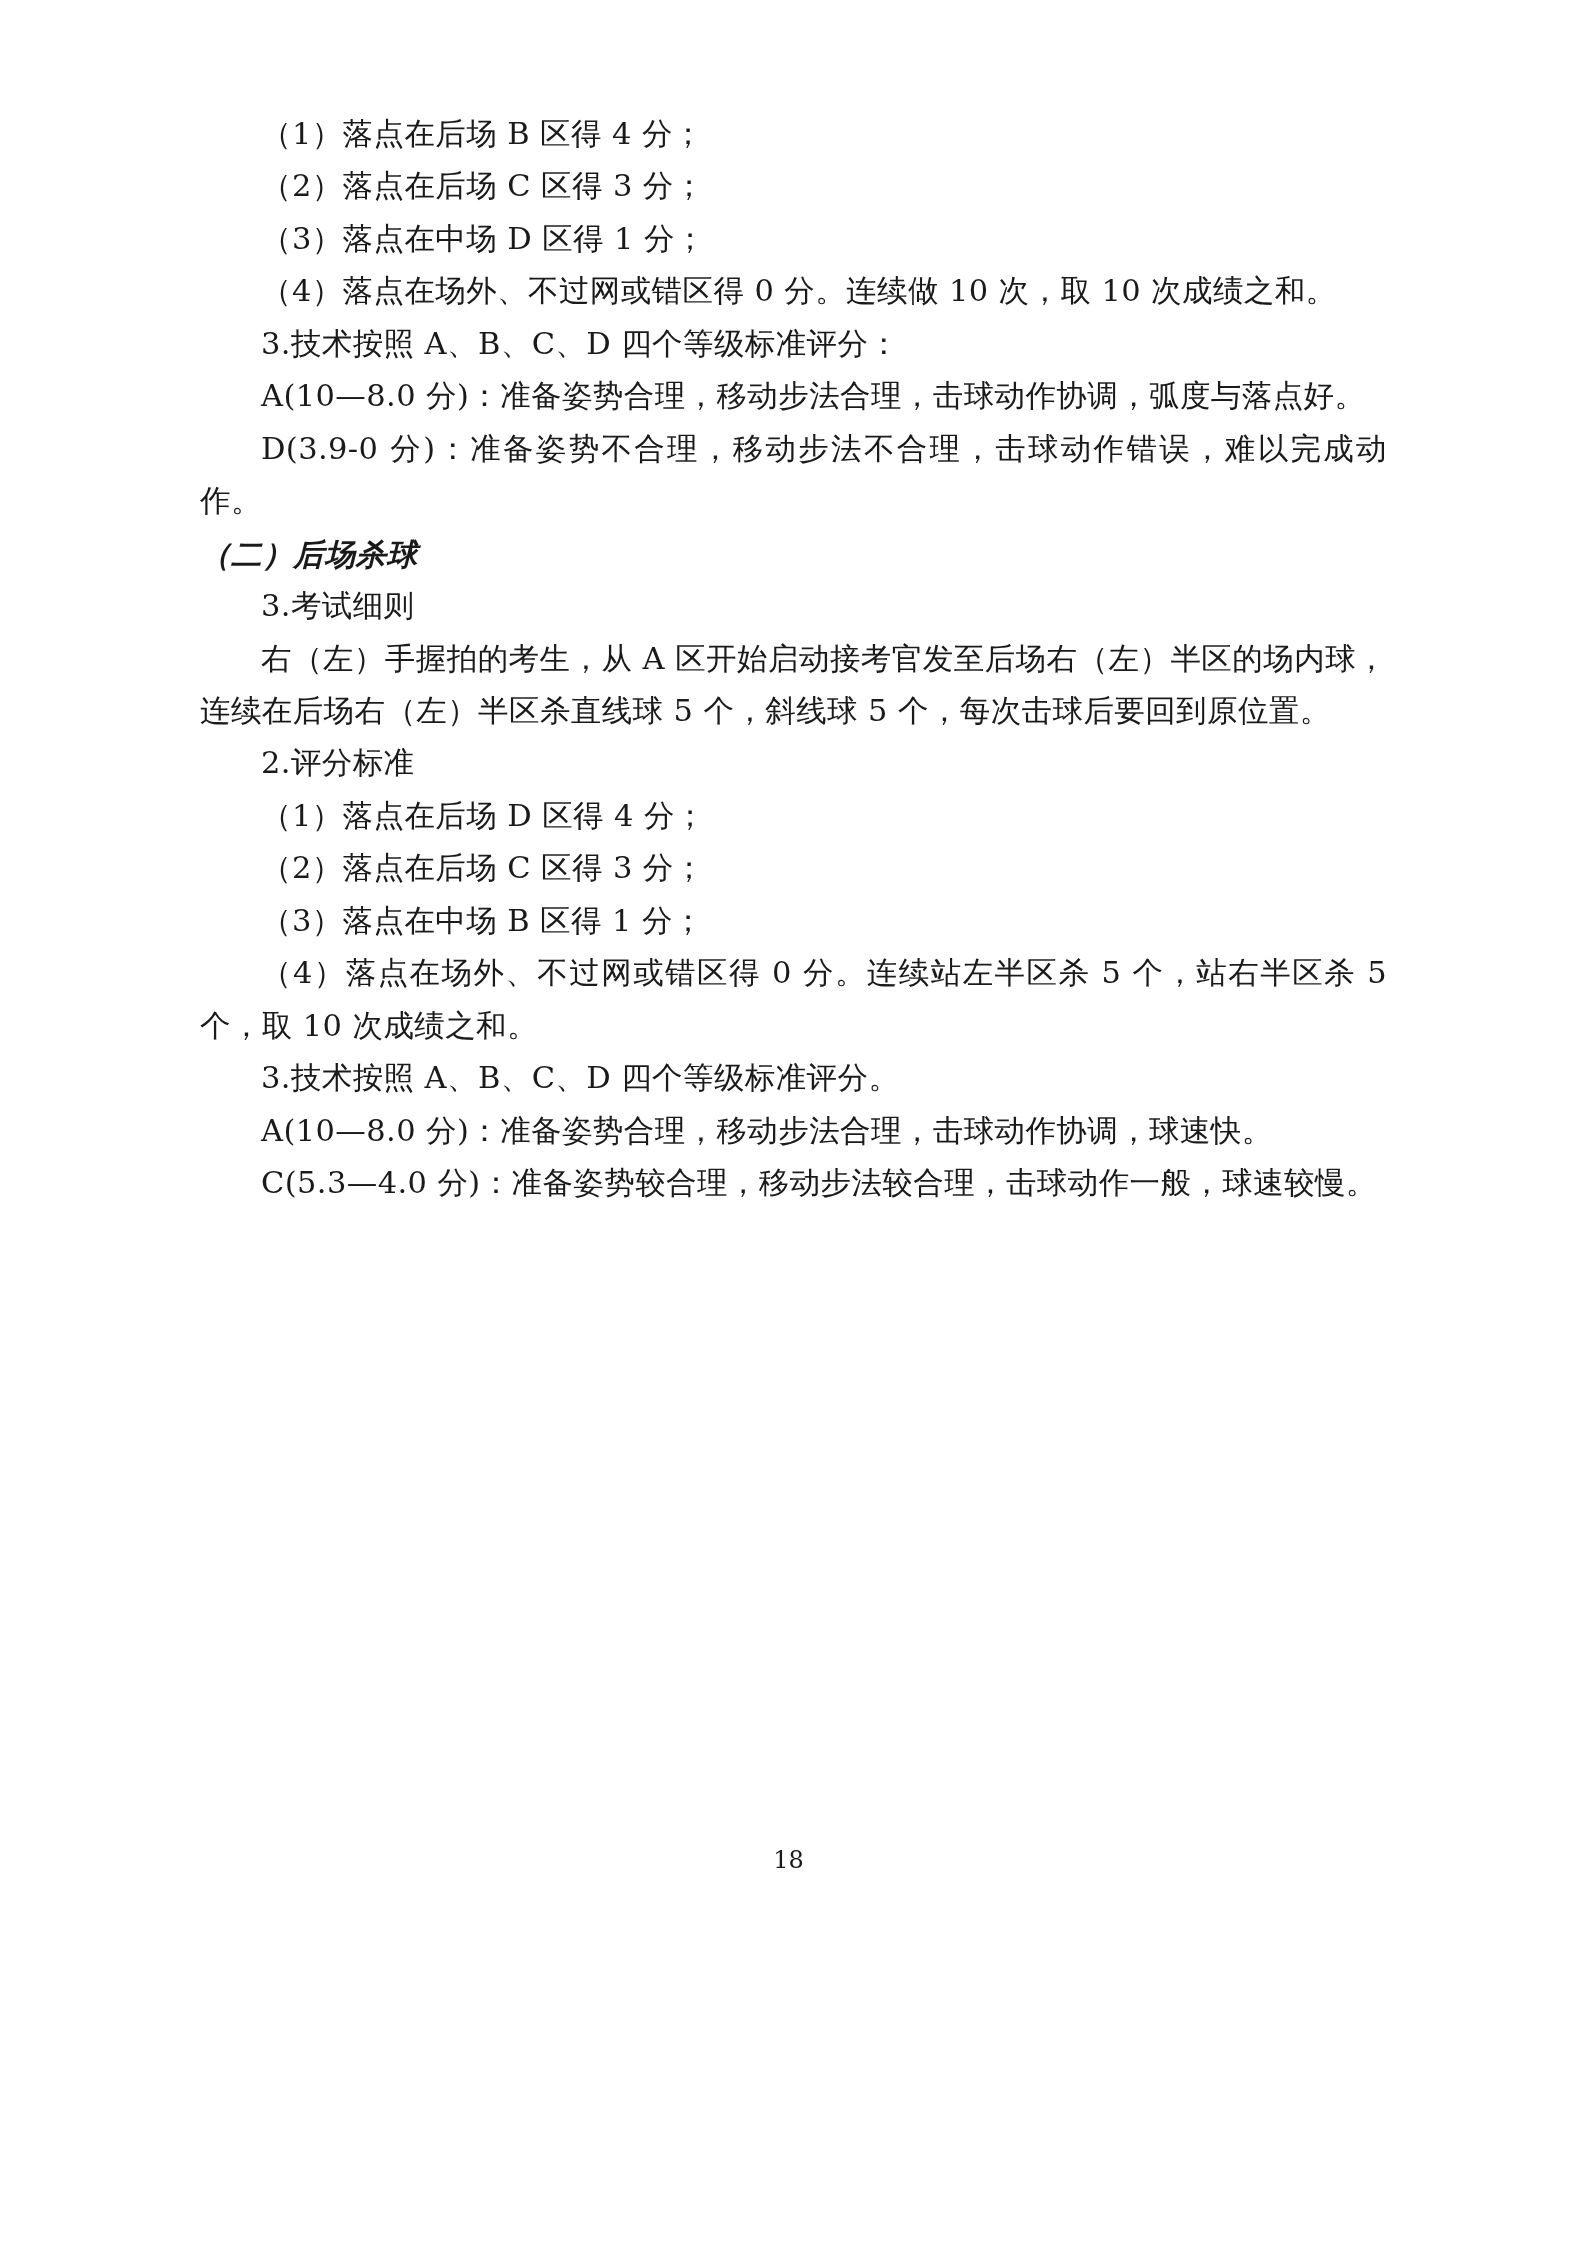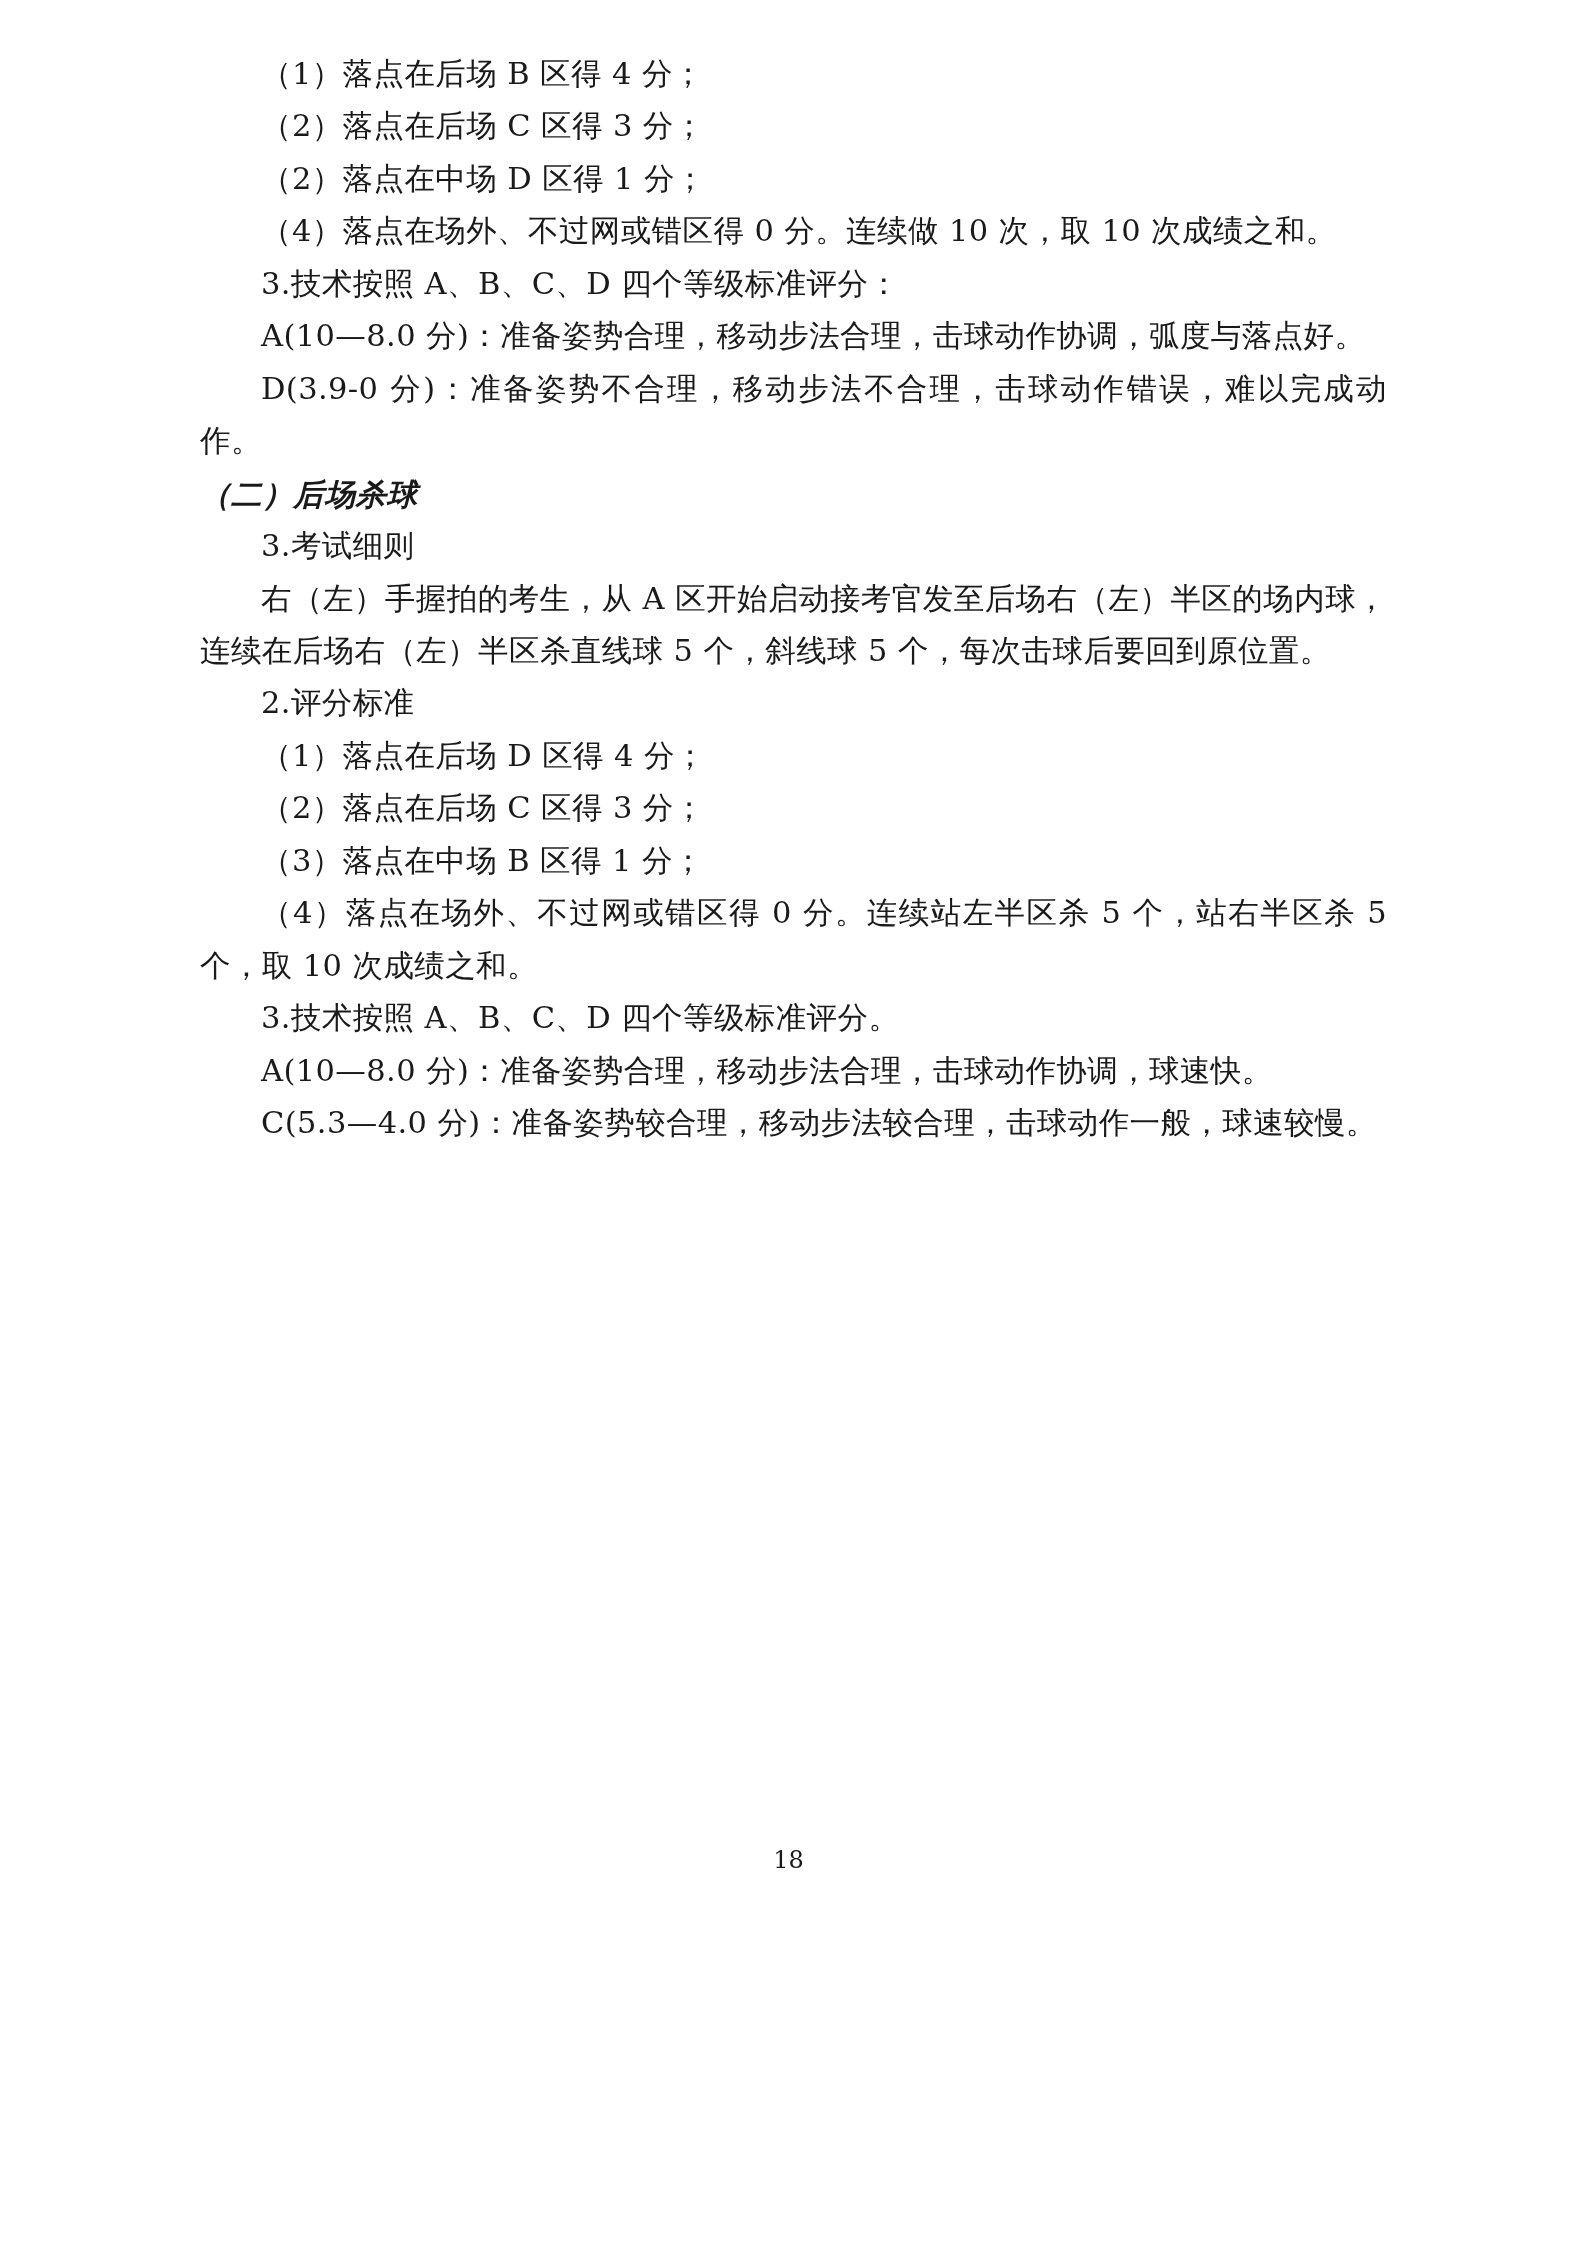--- a/index.html
+++ b/index.html
@@ -11,21 +11,21 @@
     font-family: "DejaVu Serif", "Liberation Serif", serif;
     color: #1a1a1a;
   }
   .page {
     position: relative;
     width: 1587px;
     height: 1966px;
     margin: 0 auto;
     background: #ffffff;
     box-sizing: border-box;
-    padding: 48px 200px 0 200px;
+    padding: 108px 200px 0 200px;
   }
   .doc-body {
     font-size: 30.5px;
     line-height: 1.72;
     letter-spacing: 0.4px;
     text-align: justify;
     text-justify: inter-ideograph;
   }
   .para {
     margin: 0;
@@ -50,21 +50,21 @@
   }
 </style>
 </head>
 <body>
 
 <div class="page">
   <div class="doc-body">
 
     <p class="para">（1）落点在后场 B 区得 4 分；</p>
     <p class="para">（2）落点在后场 C 区得 3 分；</p>
-    <p class="para">（2）落点在中场 D 区得 1 分；</p>
+    <p class="para">（3）落点在中场 D 区得 1 分；</p>
     <p class="para">（4）落点在场外、不过网或错区得 0 分。连续做 10 次，取 10 次成绩之和。</p>
     <p class="para">3.技术按照 A、B、C、D 四个等级标准评分：</p>
     <p class="para">A(10—8.0 分)：准备姿势合理，移动步法合理，击球动作协调，弧度与落点好。</p>
     <p class="para">D(3.9-0 分)：准备姿势不合理，移动步法不合理，击球动作错误，难以完成动作。</p>
 
     <p class="para heading">（二）后场杀球</p>
 
     <p class="para">3.考试细则</p>
     <p class="para">右（左）手握拍的考生，从 A 区开始启动接考官发至后场右（左）半区的场内球，连续在后场右（左）半区杀直线球 5 个，斜线球 5 个，每次击球后要回到原位置。</p>
     <p class="para">2.评分标准</p>

